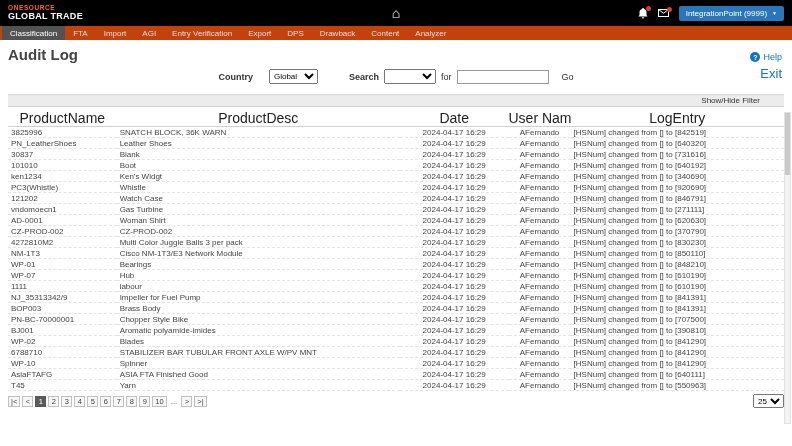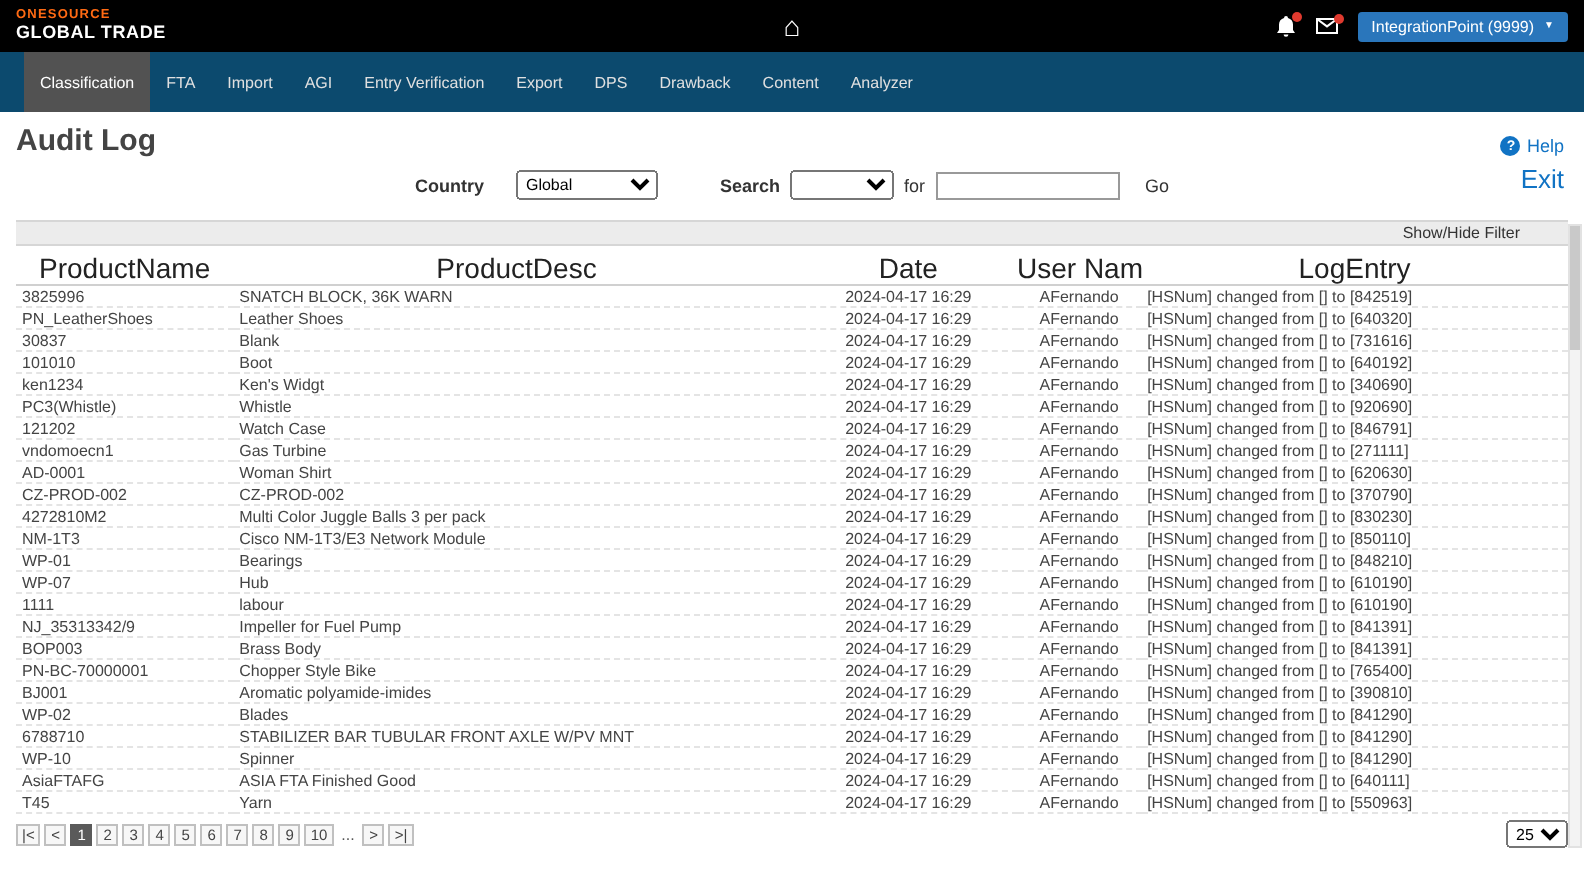--- a/index.html
+++ b/index.html
@@ -25,21 +25,21 @@
   .icon-badge .badge {
     position: absolute; top: -2px; right: -3px; width: 5px; height: 5px;
     background: #e03a2f; border-radius: 50%;
   }
   .account-btn {
     background: #2a76bb; color: #fff; font-size: 8px; border-radius: 2px;
     padding: 3px 7px; display: flex; align-items: center; gap: 5px; cursor: pointer;
   }
   .caret { font-size: 5px; line-height: 1; }
   
-  .navbar { height: 30px; background: #0c4a6e; display: flex; align-items: stretch; padding-left: 12px; }
+  .navbar { height: 14px; background: #c2410c; display: flex; align-items: stretch; padding-left: 2px; }
   .nav-item {
     color: #e0e0e0; font-size: 8px; padding: 0 8px; display: flex;
     align-items: center; cursor: pointer; white-space: nowrap;
   }
   .nav-item.active { background: #525252; color: #fff; }
   
   .main { padding: 0 8px; }
   .page-head { position: relative; padding-top: 6px; }
   .page-title { font-size: 15px; font-weight: 700; color: #444; }
   .help-link {
@@ -53,21 +53,21 @@
   }
   .exit-link { position: absolute; right: 2px; top: 26px; color: #1173c4; font-size: 13px; cursor: pointer; }
   
   .filter-row {
     display: flex; justify-content: center; align-items: center;
     gap: 5px; font-size: 9px; margin: 6px 0 10px;
   }
   .flabel { font-weight: bold; }
   .ml { margin-left: 26px; }
   .filter-row select { font-size: 8px; height: 15px; }
-  #country-select { width: 71px; margin-left: 11px; }
+  #country-select { width: 49px; margin-left: 11px; }
   #search-select { width: 52px; }
   #search-input { width: 92px; height: 14px; border: 1px solid #999; font-size: 8px; padding: 0 2px; }
   .go { margin-left: 8px; color: #333; cursor: pointer; }
   
   .table-toolbar {
     background: #ececec; border-top: 1px solid #d6d6d6; border-bottom: 1px solid #d6d6d6;
     height: 13px; display: flex; justify-content: flex-end; align-items: center;
     padding: 0 24px; font-size: 8px; color: #333; margin-bottom: 3px;
   }
   .shf { cursor: pointer; }
@@ -306,21 +306,21 @@
           <td class="c-left">Brass Body</td>
           <td class="c-center">2024-04-17 16:29</td>
           <td class="c-center">AFernando</td>
           <td class="c-left">[HSNum] changed from [] to [841391]</td>
         </tr>
         <tr>
           <td class="c-left">PN-BC-70000001</td>
           <td class="c-left">Chopper Style Bike</td>
           <td class="c-center">2024-04-17 16:29</td>
           <td class="c-center">AFernando</td>
-          <td class="c-left">[HSNum] changed from [] to [765400]</td>
+          <td class="c-left">[HSNum] changed from [] to [707500]</td>
         </tr>
         <tr>
           <td class="c-left">BJ001</td>
           <td class="c-left">Aromatic polyamide-imides</td>
           <td class="c-center">2024-04-17 16:29</td>
           <td class="c-center">AFernando</td>
           <td class="c-left">[HSNum] changed from [] to [390810]</td>
         </tr>
         <tr>
           <td class="c-left">WP-02</td>

